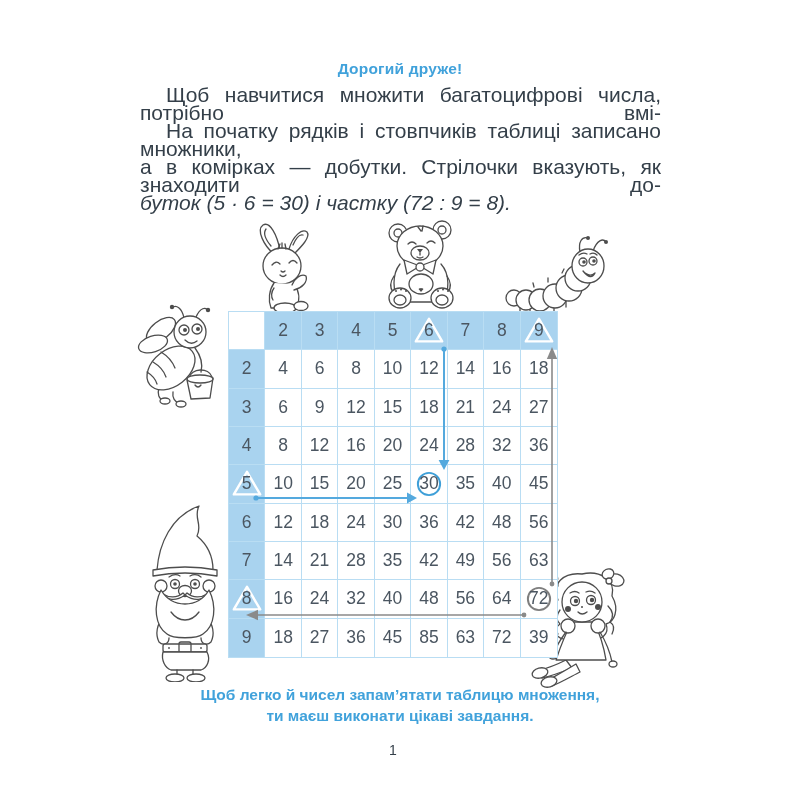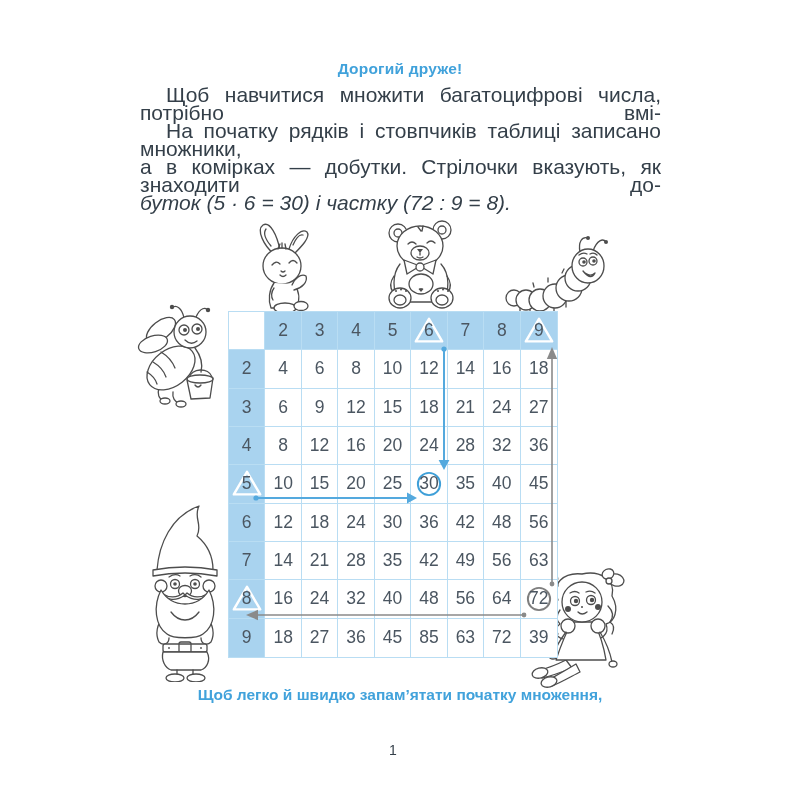--- a/index.html
+++ b/index.html
@@ -509,17 +509,18 @@
       <polygon class="headg" points="258,609.8 258,620.2 246,615"></polygon>
     </g>
     <g class="gray">
       <circle class="dotg" cx="552" cy="584" r="2.4"></circle>
       <line x1="552" y1="584" x2="552" y2="357"></line>
       <polygon class="headg" points="546.8,359 557.2,359 552,347"></polygon>
     </g>
   </svg>
 
   <div class="footnote">
-      <div class="fline">Щоб легко й швидко запам’ятати початку множення,</div>
+      <div class="fline">Щоб легко й чисел запам’ятати таблицю множення,</div>
+      <div class="fline">ти маєш виконати цікаві завдання.</div>
     </div>
   <div class="pagenum">1</div>
 
 </div>
 
 </body></html>

